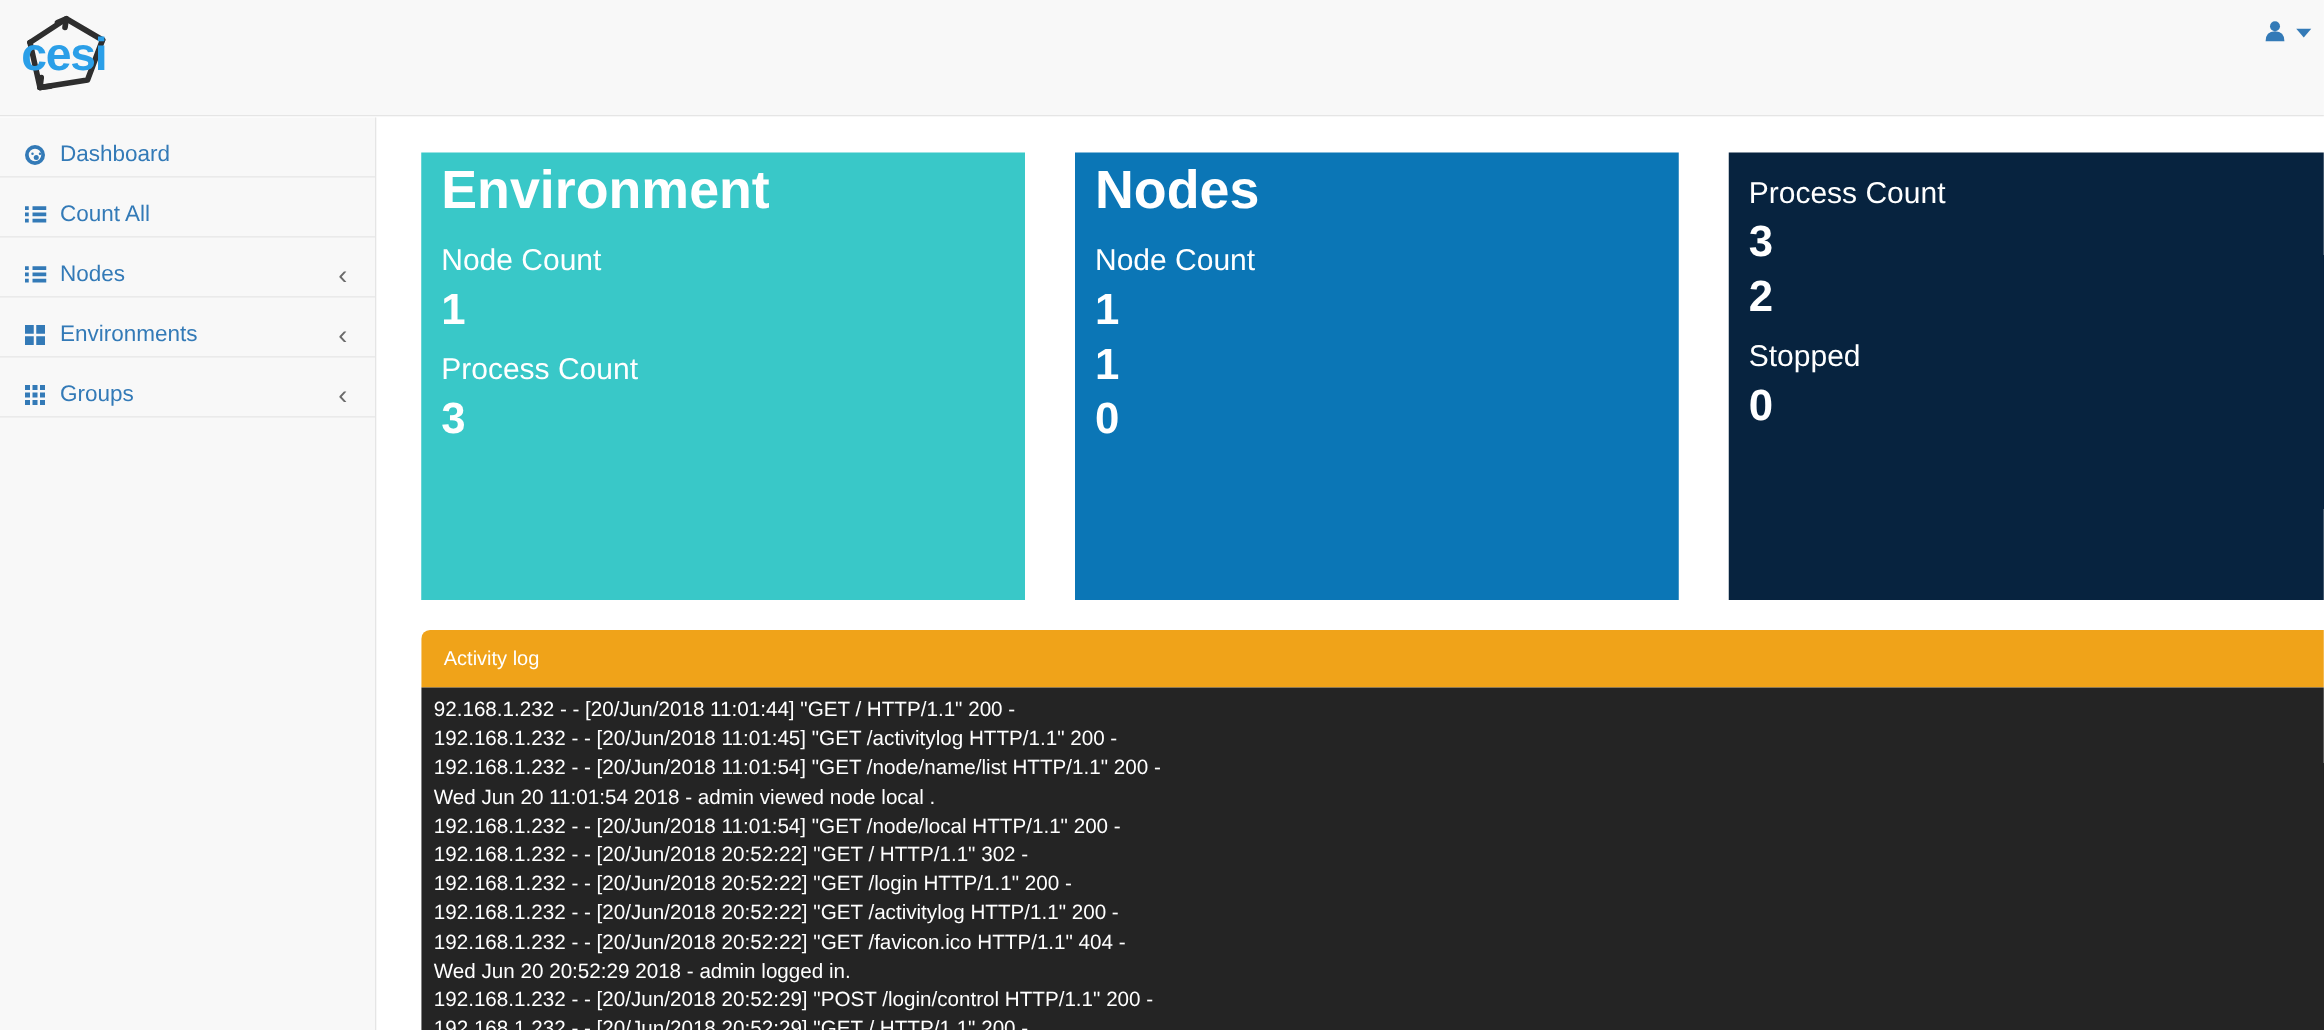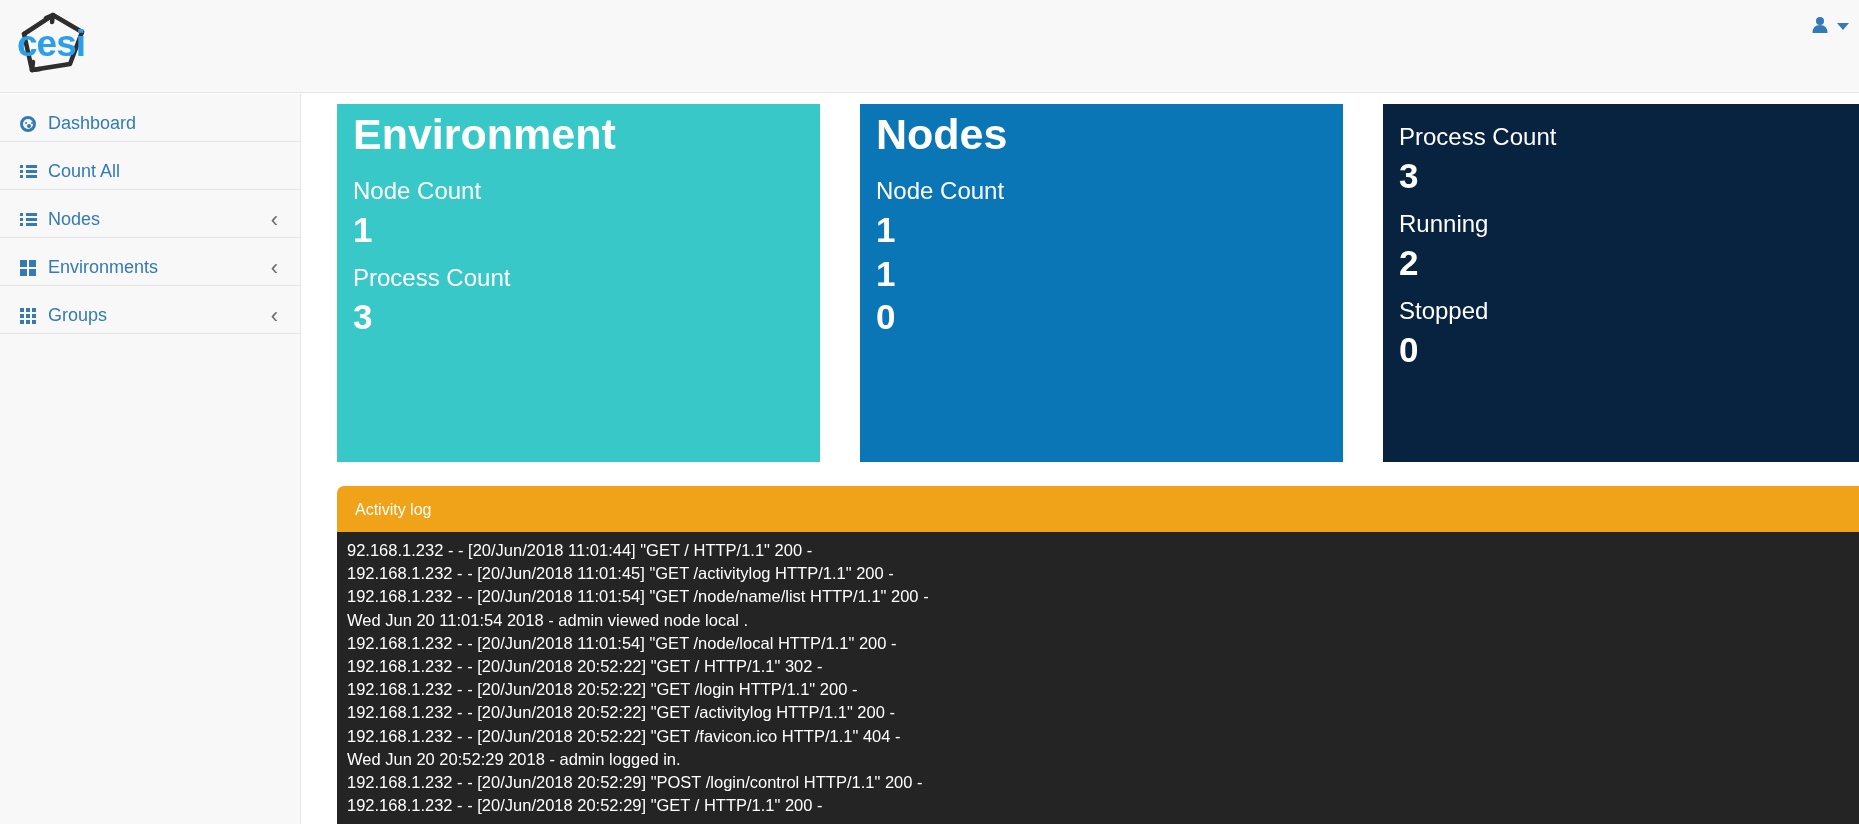--- a/index.html
+++ b/index.html
@@ -36,21 +36,21 @@
     box-shadow:0 5px 0 var(--link), 0 10px 0 var(--link); }
   [data-icon="grid-2x2-icon"]::before { left:0; top:0; width:7px; height:7px; background:var(--link);
     box-shadow:9px 0 0 var(--link), 0 9px 0 var(--link), 9px 9px 0 var(--link); }
   [data-icon="grid-3x3-icon"]::before { left:0; top:0; width:4px; height:4px; background:var(--link);
     box-shadow:6px 0 0 var(--link), 12px 0 0 var(--link),
                0 6px 0 var(--link), 6px 6px 0 var(--link), 12px 6px 0 var(--link),
                0 12px 0 var(--link), 6px 12px 0 var(--link), 12px 12px 0 var(--link); }
 
   
   .main { position:absolute; left:302px; top:94px; right:0; bottom:0;
-    padding:10px 0 0 35px; background:#fff; overflow:hidden; }
+    padding:28px 0 0 35px; background:#fff; overflow:hidden; }
   .cards { display:flex; gap:40px; flex-wrap:nowrap; }
   .card { flex:none; width:483px; height:358px; color:#fff; padding:4px 16px; }
   .card-title { font-size:43px; font-weight:bold; line-height:1.25; }
   .stat-label { font-size:24px; margin-top:15px; }
   .stat-value { font-size:35px; font-weight:bold; margin-top:7px; line-height:1.05; }
 
   
   .panel { width:1530px; margin-top:24px; border-radius:7px 7px 0 0; overflow:hidden; }
   .panel-heading { height:46px; line-height:47px; padding-left:18px; color:#fff; font-size:16px; }
   .log-body { color:#fff; font-size:16.5px; line-height:23.2px;
@@ -156,21 +156,20 @@
 
       <div class="card" style="background-color: rgb(7, 35, 63);">
         <div class="card-stats">
 
             <div class="stat">
               <div class="stat-label">Process Count</div>
               <div class="stat-value">3</div>
             </div>
 
             <div class="stat">
-              <div class="stat-label">Running</div>
               <div class="stat-value">2</div>
             </div>
 
             <div class="stat">
               <div class="stat-label">Stopped</div>
               <div class="stat-value">0</div>
             </div>
           </div>
       </div>
     </section>

